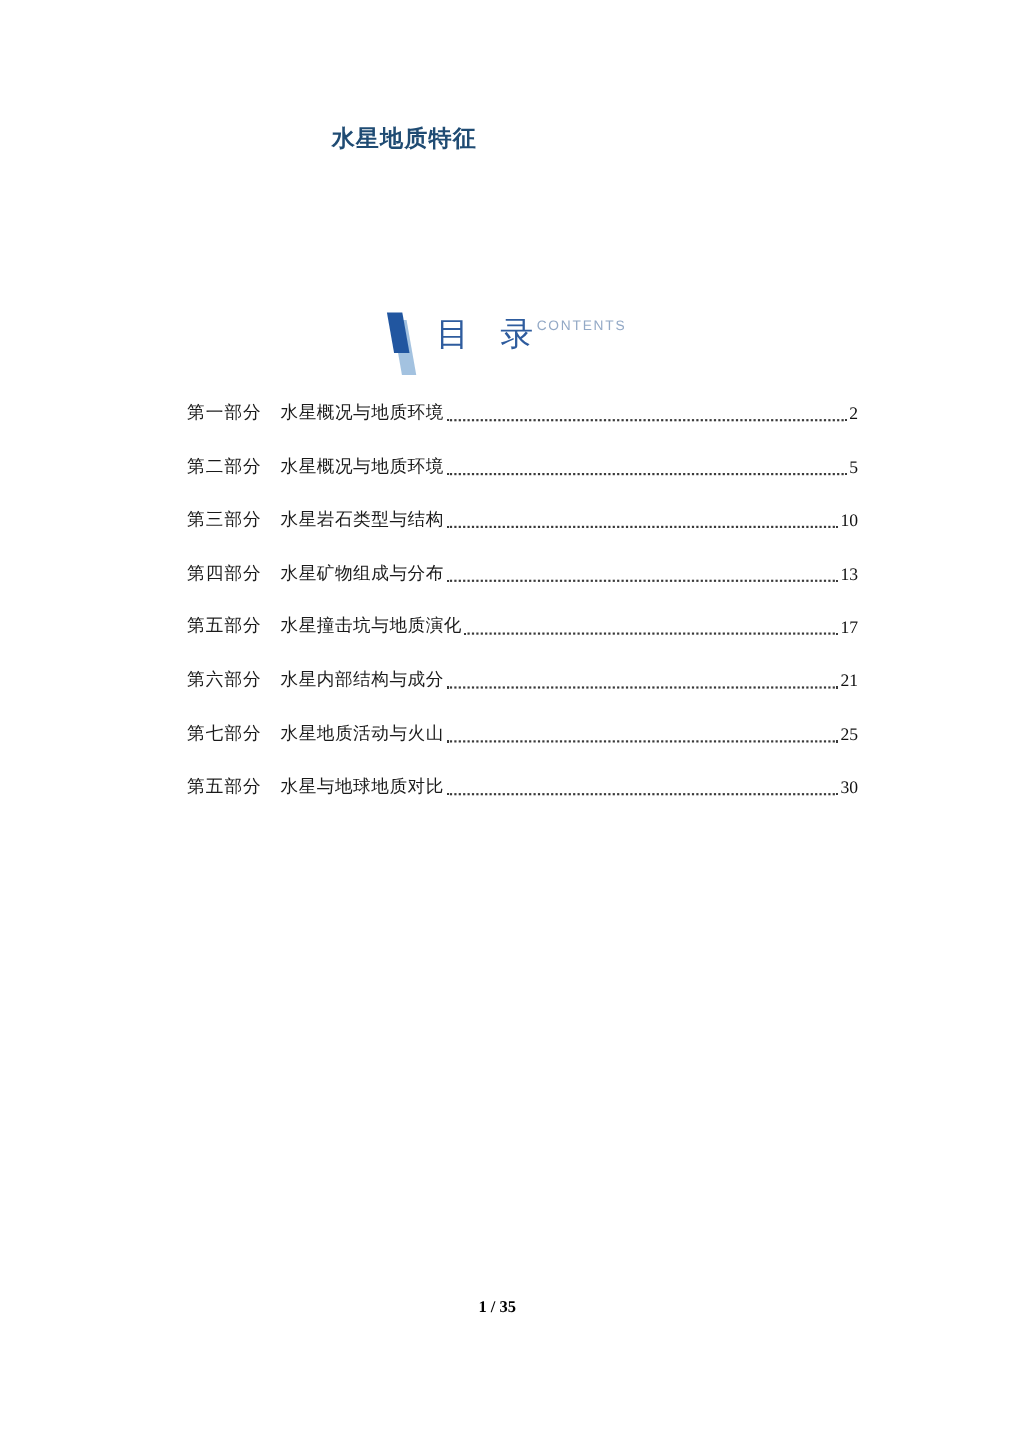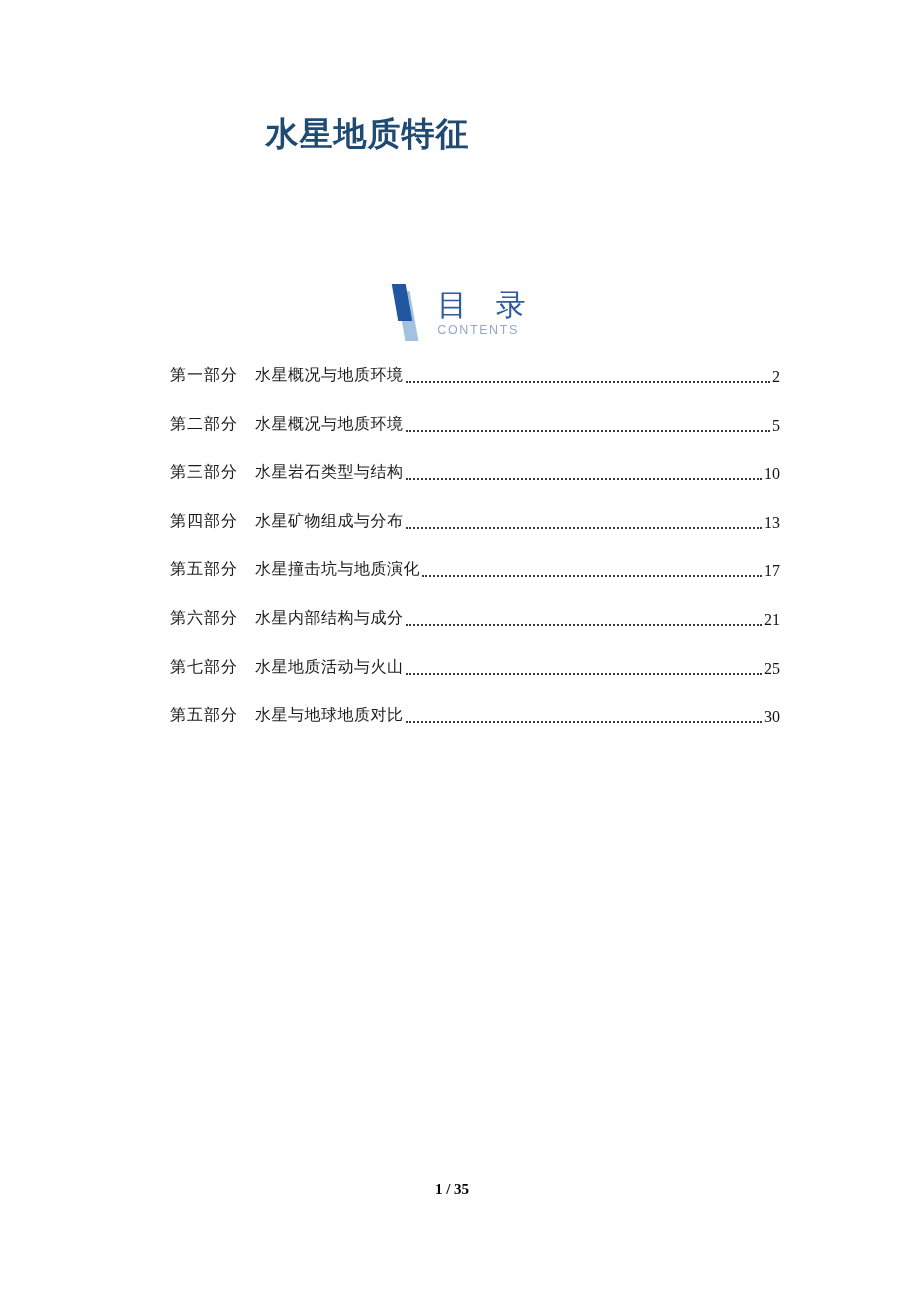--- a/index.html
+++ b/index.html
@@ -8,21 +8,21 @@
     width: 920px; height: 1302px;
     position: relative;
     font-family: "Liberation Serif", serif;
     overflow: hidden;
   }
   .doc-title {
     position: absolute;
     top: 112px; left: 0; width: 735px;
     text-align: center;
     font-family: "Liberation Sans", sans-serif;
-    font-size: 33px;
+    font-size: 21px;
     font-weight: bold;
     color: #1F4B73;
     letter-spacing: 1px;
   }
   
   .toc-header {
     position: absolute;
     top: 284px; left: 0; width: 920px;
     display: flex;
     justify-content: center;
@@ -40,21 +40,21 @@
     background: #A3C2E0;
     transform: skewX(10deg);
   }
   .toc-mark-dark {
     position: absolute;
     left: 4px; top: 0;
     width: 14px; height: 37px;
     background: #2156A0;
     transform: skewX(10deg);
   }
-  .toc-head-text { display: flex; flex-direction: column; padding-top: 4px; }
+  .toc-head-text { display: flex; flex-direction: row; padding-top: 4px; }
   .toc-heading {
     font-family: "Liberation Sans", sans-serif;
     font-size: 30px;
     line-height: 34px;
     color: #2E5C9E;
     letter-spacing: 3px;
     word-spacing: 14px;
     white-space: nowrap;
   }
   .toc-subheading {

